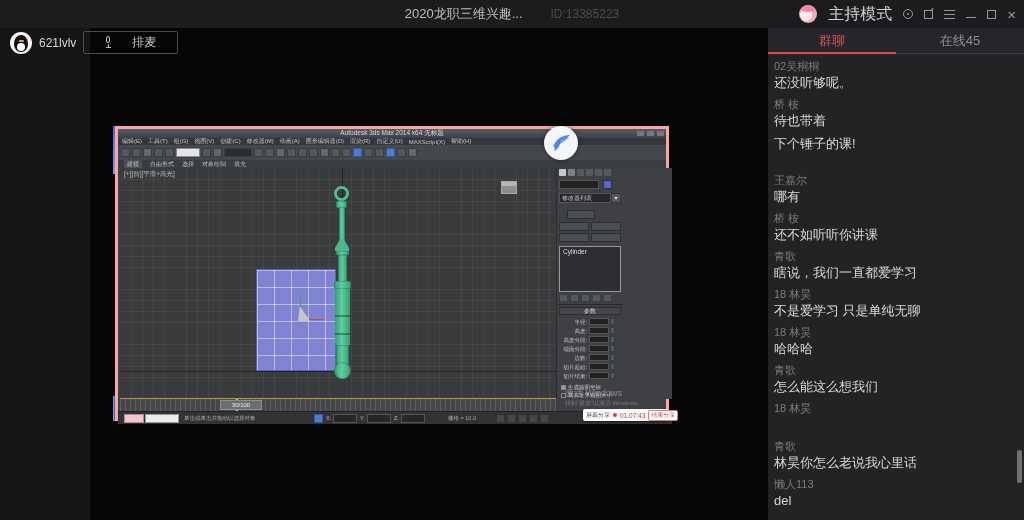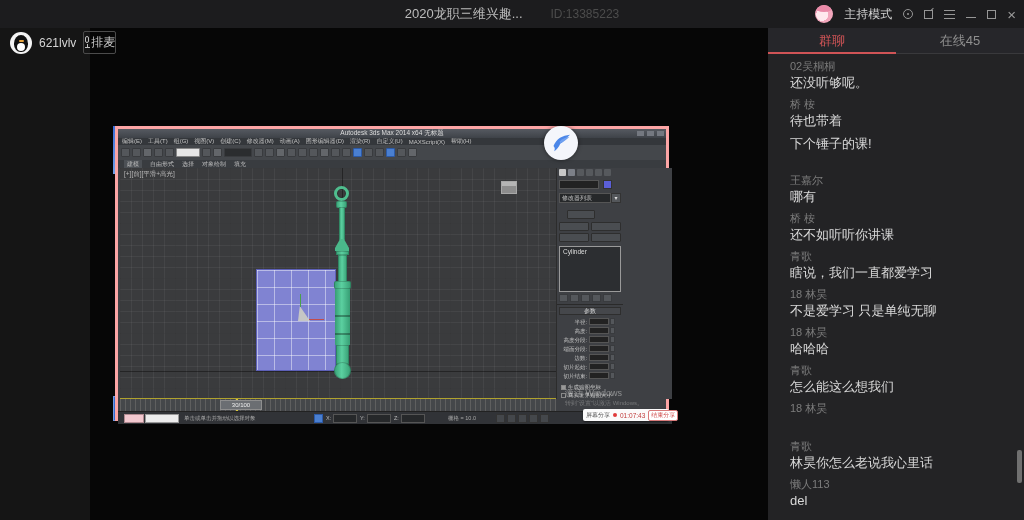--- a/index.html
+++ b/index.html
@@ -7,41 +7,41 @@
   .app{position:relative;width:1024px;height:520px;background:#0d0d0d;overflow:hidden;}
 
   
   .titlebar{position:absolute;left:0;top:0;width:1024px;height:28px;background:#1c1c1e;display:flex;align-items:center;}
   .tb-center{position:absolute;left:0;right:0;top:0;height:28px;display:flex;align-items:center;justify-content:center;gap:28px;pointer-events:none;}
   .tb-title{color:#bdbdbd;font-size:13px;}
   .tb-id{color:#4c4c4c;font-size:12px;}
   .tb-right{position:absolute;right:8px;top:0;height:28px;display:flex;align-items:center;gap:11px;}
   .host-avatar{width:18px;height:18px;border-radius:50%;background:radial-gradient(circle at 40% 55%,#ffe9ee 0 40%,#f2a7bc 41% 75%,#d4718f 76%);overflow:hidden;position:relative;}
   .host-avatar i{position:absolute;left:0;top:-2px;width:18px;height:9px;border-radius:50%;background:#e98aa8;}
-  .host-mode{color:#d2d2d2;font-size:12px;}
+  .host-mode{color:#d2d2d2;font-size:16px;}
   .ic{display:inline-block;position:relative;}
   .ic-rec{width:10px;height:10px;border:1px solid #969696;border-radius:50%;}
   .ic-rec i{position:absolute;left:3px;top:3px;width:2px;height:2px;background:#969696;border-radius:50%;}
   .ic-pop{width:9px;height:9px;border:1px solid #969696;}
   .ic-pop i{position:absolute;right:-2px;top:-2px;width:4px;height:1px;background:#969696;transform:rotate(-45deg);}
   .ic-menu{width:11px;height:9px;background:repeating-linear-gradient(180deg,#969696 0 1px,transparent 1px 4px);}
   .ic-min{width:10px;height:1px;background:#969696;margin-top:6px;}
   .ic-max{width:9px;height:9px;border:1px solid #969696;}
   .ic-close{color:#9a9a9a;font-size:15px;line-height:15px;}
 
   
   .stage{position:absolute;left:0;top:28px;width:768px;height:492px;background:#151515;}
   .video{position:absolute;left:90px;top:0;width:678px;height:492px;background:#060606;}
   .streamer{position:absolute;left:10px;top:3px;display:flex;align-items:center;gap:7px;}
   .qq-avatar{width:22px;height:22px;border-radius:50%;background:#f4f4f4;position:relative;overflow:hidden;}
   .qq-avatar .body{position:absolute;left:4px;top:3px;width:14px;height:17px;background:#111;border-radius:50% 50% 46% 46%;}
   .qq-avatar .belly{position:absolute;left:7px;top:11px;width:8px;height:8px;background:#fff;border-radius:50%;}
   .qq-avatar .beak{position:absolute;left:9px;top:8px;width:5px;height:2px;background:#e8a33c;border-radius:1px;}
   .streamer-name{color:#d6d6d6;font-size:12px;}
-  .mic-btn{display:flex;align-items:center;gap:0;border:1px solid #4b4b4b;border-radius:2px;padding:2px 0;color:#c8c8c8;font-size:12px;background:transparent;}
+  .mic-btn{display:flex;align-items:center;gap:20px;border:1px solid #4b4b4b;border-radius:2px;padding:2px 21px;color:#c8c8c8;font-size:12px;background:transparent;}
   .mic-glyph{display:inline-block;position:relative;width:7px;height:13px;}
   .mic-glyph .cap{position:absolute;left:1px;top:0;width:4px;height:7px;border:1px solid #c0c0c0;border-radius:3px;}
   .mic-glyph .stem{position:absolute;left:3px;top:8px;width:1px;height:3px;background:#c0c0c0;}
   .mic-glyph .base{position:absolute;left:1px;top:11px;width:5px;height:1px;background:#c0c0c0;}
 
   
   .maxwin{position:absolute;left:115px;top:126px;width:554px;height:295px;background:#3e4044;border:3px solid #fca5a5;font-size:7px;color:#c6c6c6;padding-left:36px;}
   .mx-titlebar{position:absolute;left:0;top:0;width:100%;height:9px;background:linear-gradient(180deg,#565a61,#3e4248);display:flex;align-items:center;}
   .mx-title{position:absolute;left:0;right:0;text-align:center;font-size:6.5px;color:#dcdcdc;white-space:nowrap;}
   .mx-winbtns{position:absolute;right:2px;top:2px;display:flex;gap:3px;}
@@ -150,21 +150,21 @@
   .sh-dot{width:4px;height:4px;border-radius:50%;background:#e03b3b;flex:0 0 auto;}
   .sh-time{font-size:6.5px;color:#c03b3b;white-space:nowrap;}
   .sh-stop{font-size:6px;color:#d05050;border:1px solid #d87a7a;border-radius:2px;padding:0 2px;white-space:nowrap;background:#fff;}
 
   
   .chat{position:absolute;left:768px;top:28px;width:256px;height:492px;background:#232325;}
   .chat-tabs{position:absolute;left:0;top:0;width:256px;height:26px;background:#26262a;border-bottom:1px solid #39393c;display:flex;}
   .chat-tab{width:128px;height:26px;display:flex;align-items:center;justify-content:center;font-size:13px;color:#8f8f8f;position:relative;}
   .chat-tab.active{color:#d05456;}
   .chat-tab.active::after{content:"";position:absolute;left:0;bottom:0;width:128px;height:2px;background:#d05456;}
-  .chat-list{position:absolute;left:0;top:27px;width:256px;height:465px;overflow:hidden;padding:4px 0 0 22px;}
+  .chat-list{position:absolute;left:0;top:27px;width:256px;height:465px;overflow:hidden;padding:4px 0 0 6px;}
   .msg{height:38px;}
   .msg .nick{font-size:11px;color:#7c7c7c;line-height:15px;}
   .msg .text{font-size:13px;color:#d9d9d9;line-height:18px;}
   .chat-scroll{position:absolute;left:249px;top:422px;width:5px;height:33px;background:#707070;border-radius:2px;}
 </style>
 </head>
 <body>
 
 <div class="app">
 

